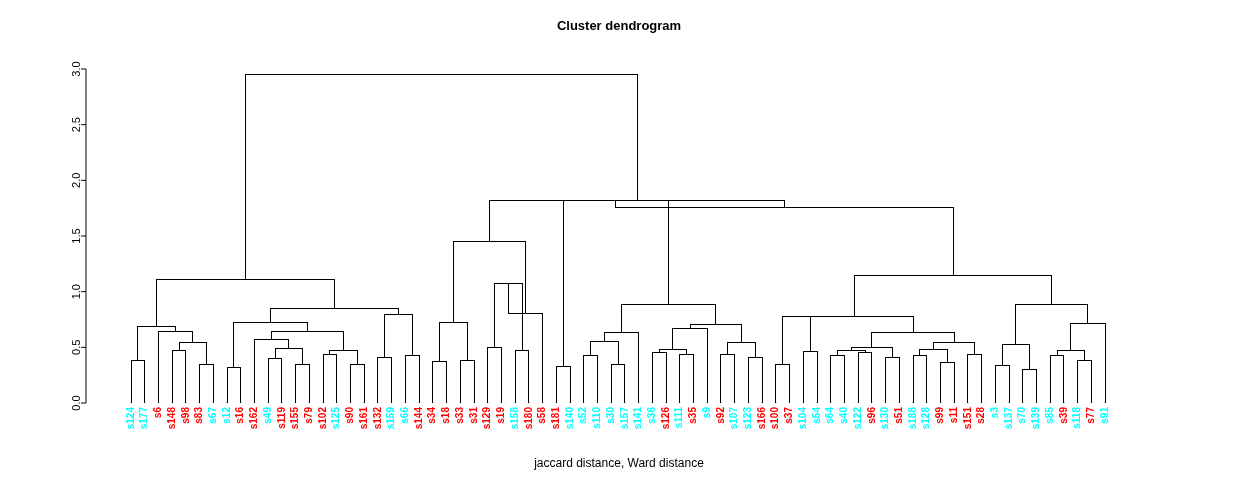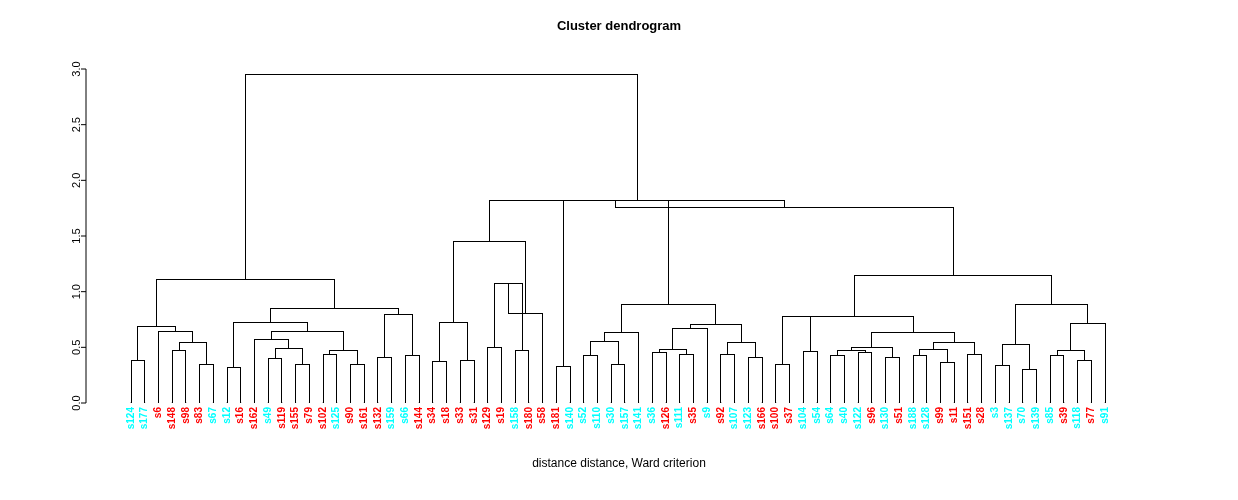--- a/index.html
+++ b/index.html
@@ -261,15 +261,15 @@
         <text x="1022.8000000000001" y="407" class="leaf-label" fill="#00FFFF" text-anchor="end" dominant-baseline="middle" transform="rotate(-90 1022.8000000000001 407)">s70</text>
         <text x="1036.52" y="407" class="leaf-label" fill="#00FFFF" text-anchor="end" dominant-baseline="middle" transform="rotate(-90 1036.52 407)">s139</text>
         <text x="1050.24" y="407" class="leaf-label" fill="#00FFFF" text-anchor="end" dominant-baseline="middle" transform="rotate(-90 1050.24 407)">s85</text>
         <text x="1063.96" y="407" class="leaf-label" fill="#FF0000" text-anchor="end" dominant-baseline="middle" transform="rotate(-90 1063.96 407)">s39</text>
         <text x="1077.68" y="407" class="leaf-label" fill="#00FFFF" text-anchor="end" dominant-baseline="middle" transform="rotate(-90 1077.68 407)">s118</text>
         <text x="1091.4" y="407" class="leaf-label" fill="#FF0000" text-anchor="end" dominant-baseline="middle" transform="rotate(-90 1091.4 407)">s77</text>
         <text x="1105.12" y="407" class="leaf-label" fill="#00FFFF" text-anchor="end" dominant-baseline="middle" transform="rotate(-90 1105.12 407)">s91</text>
       </g>
   </svg>
 
-  <div id="xlab">distance distance, Ward criterion</div>
+  <div id="xlab">jaccard distance, Ward distance</div>
 
 </div>
 
 </body></html>

